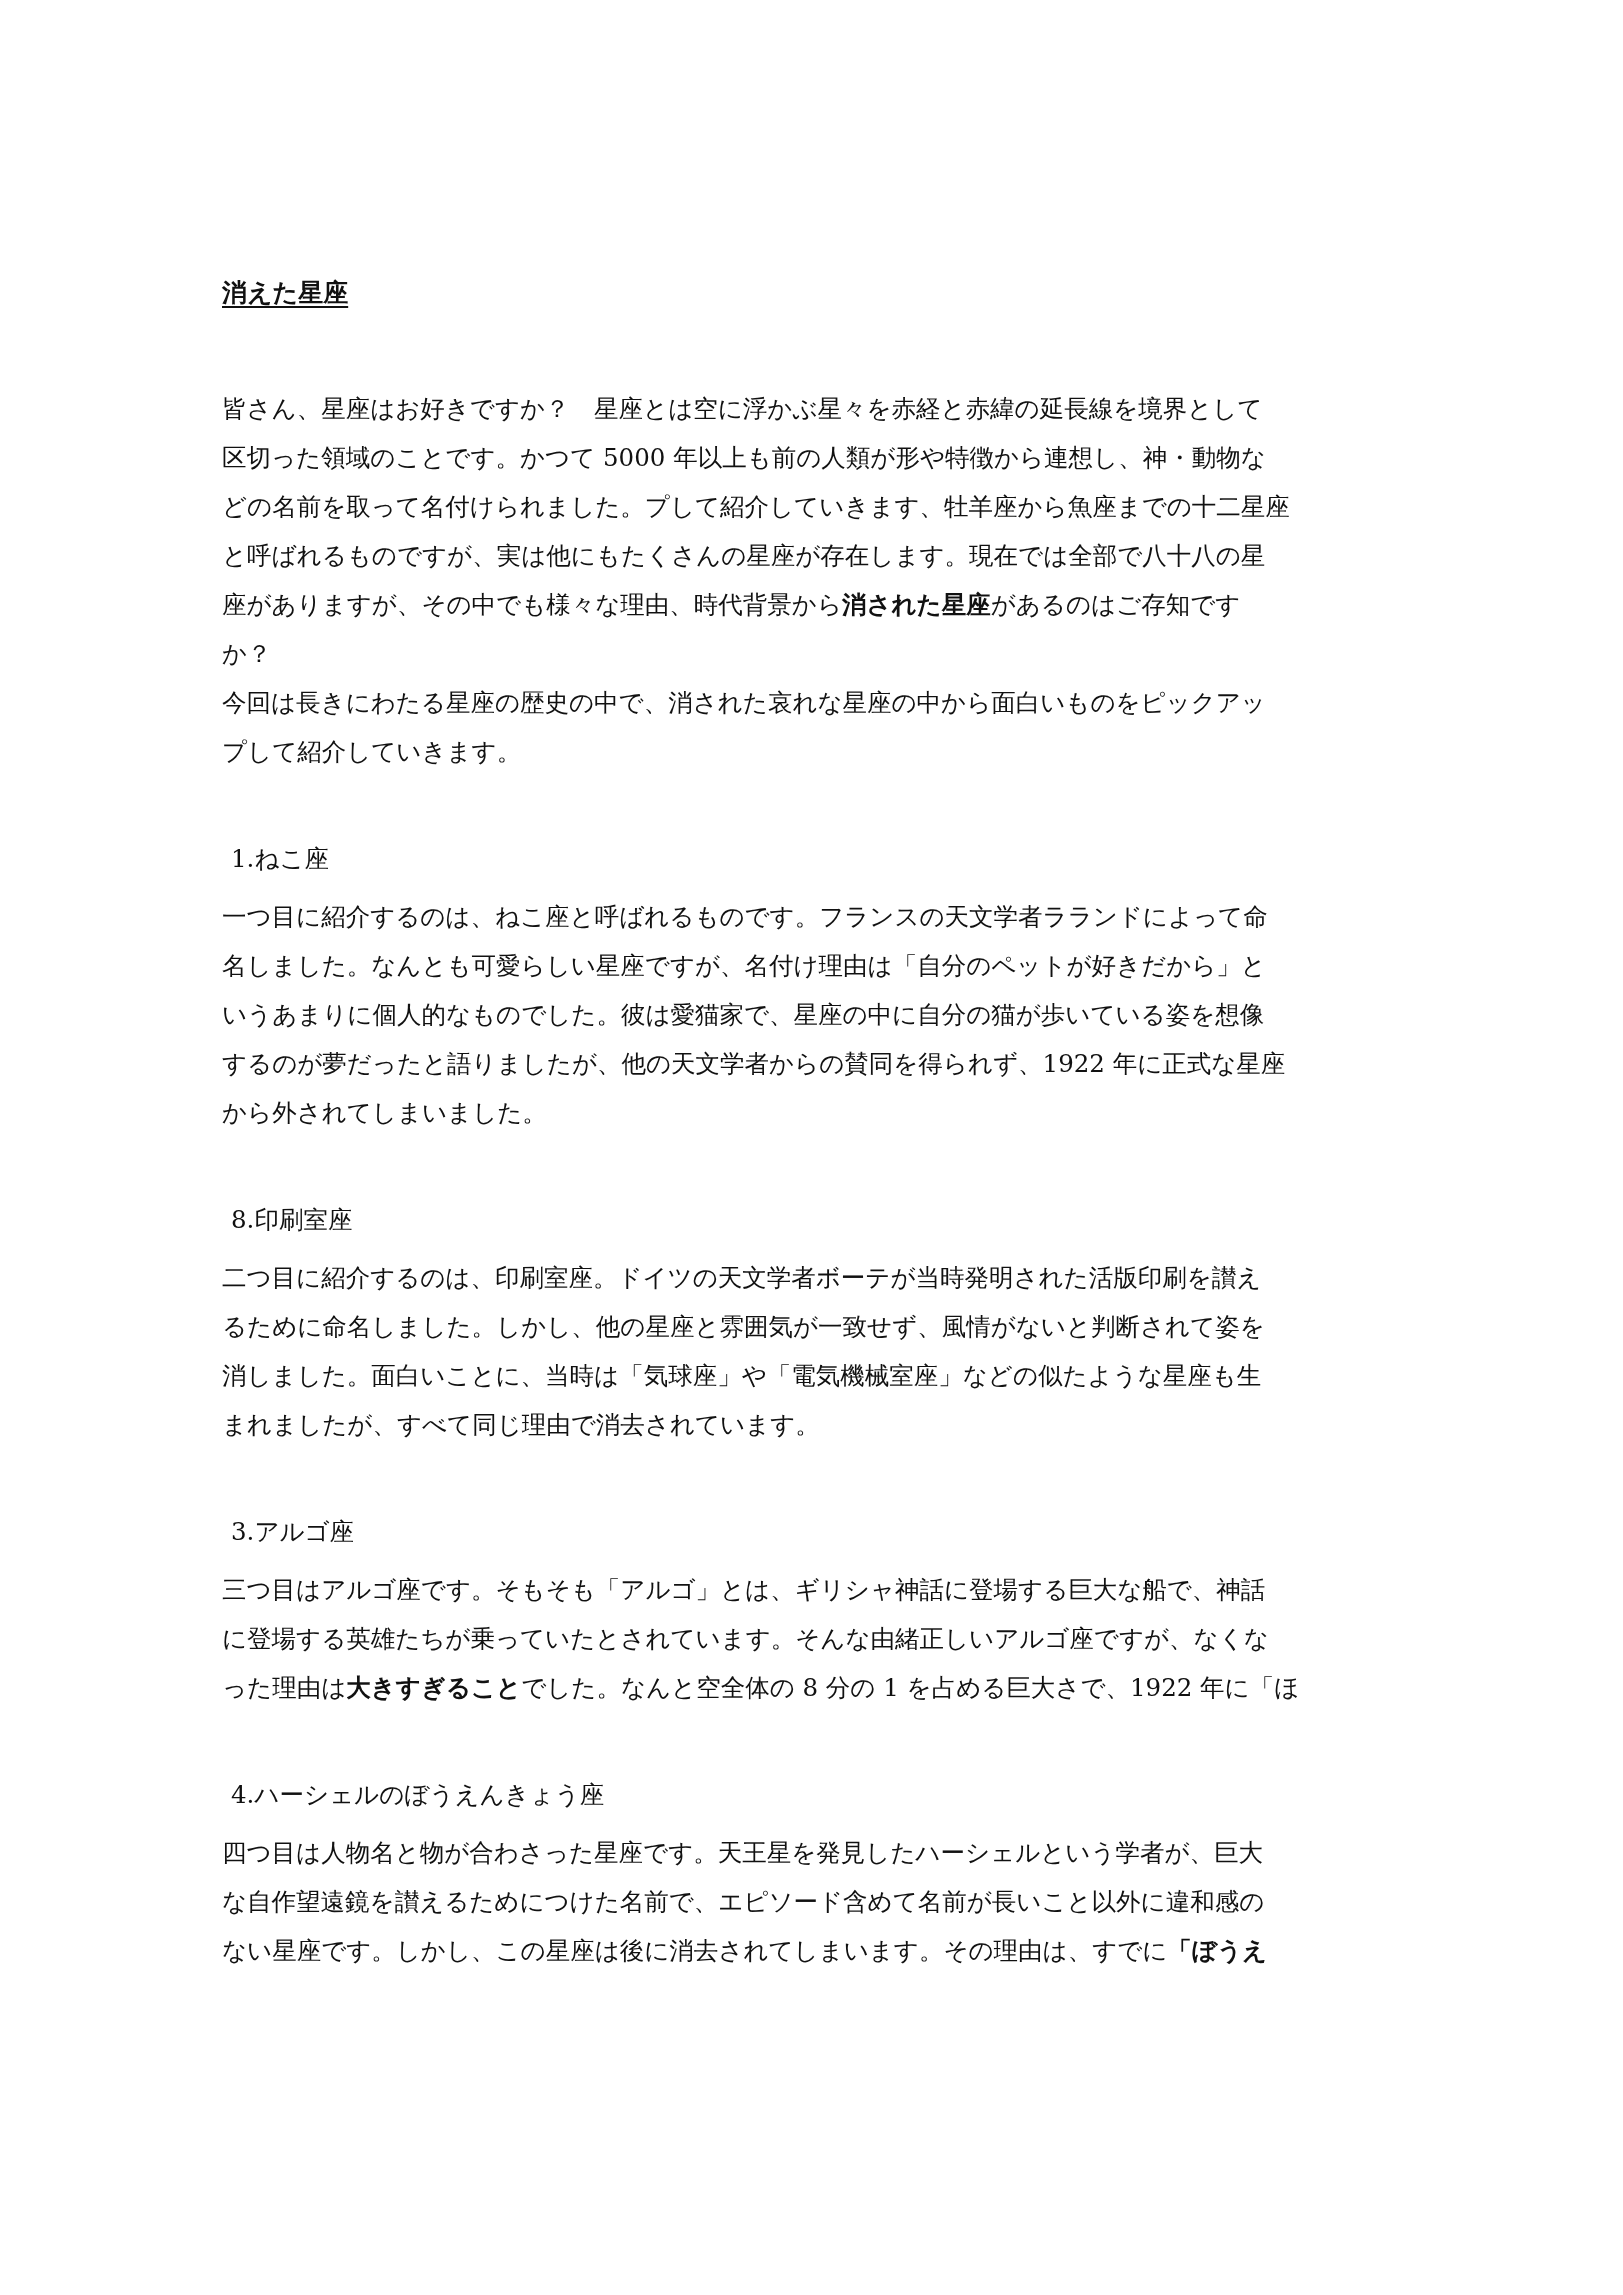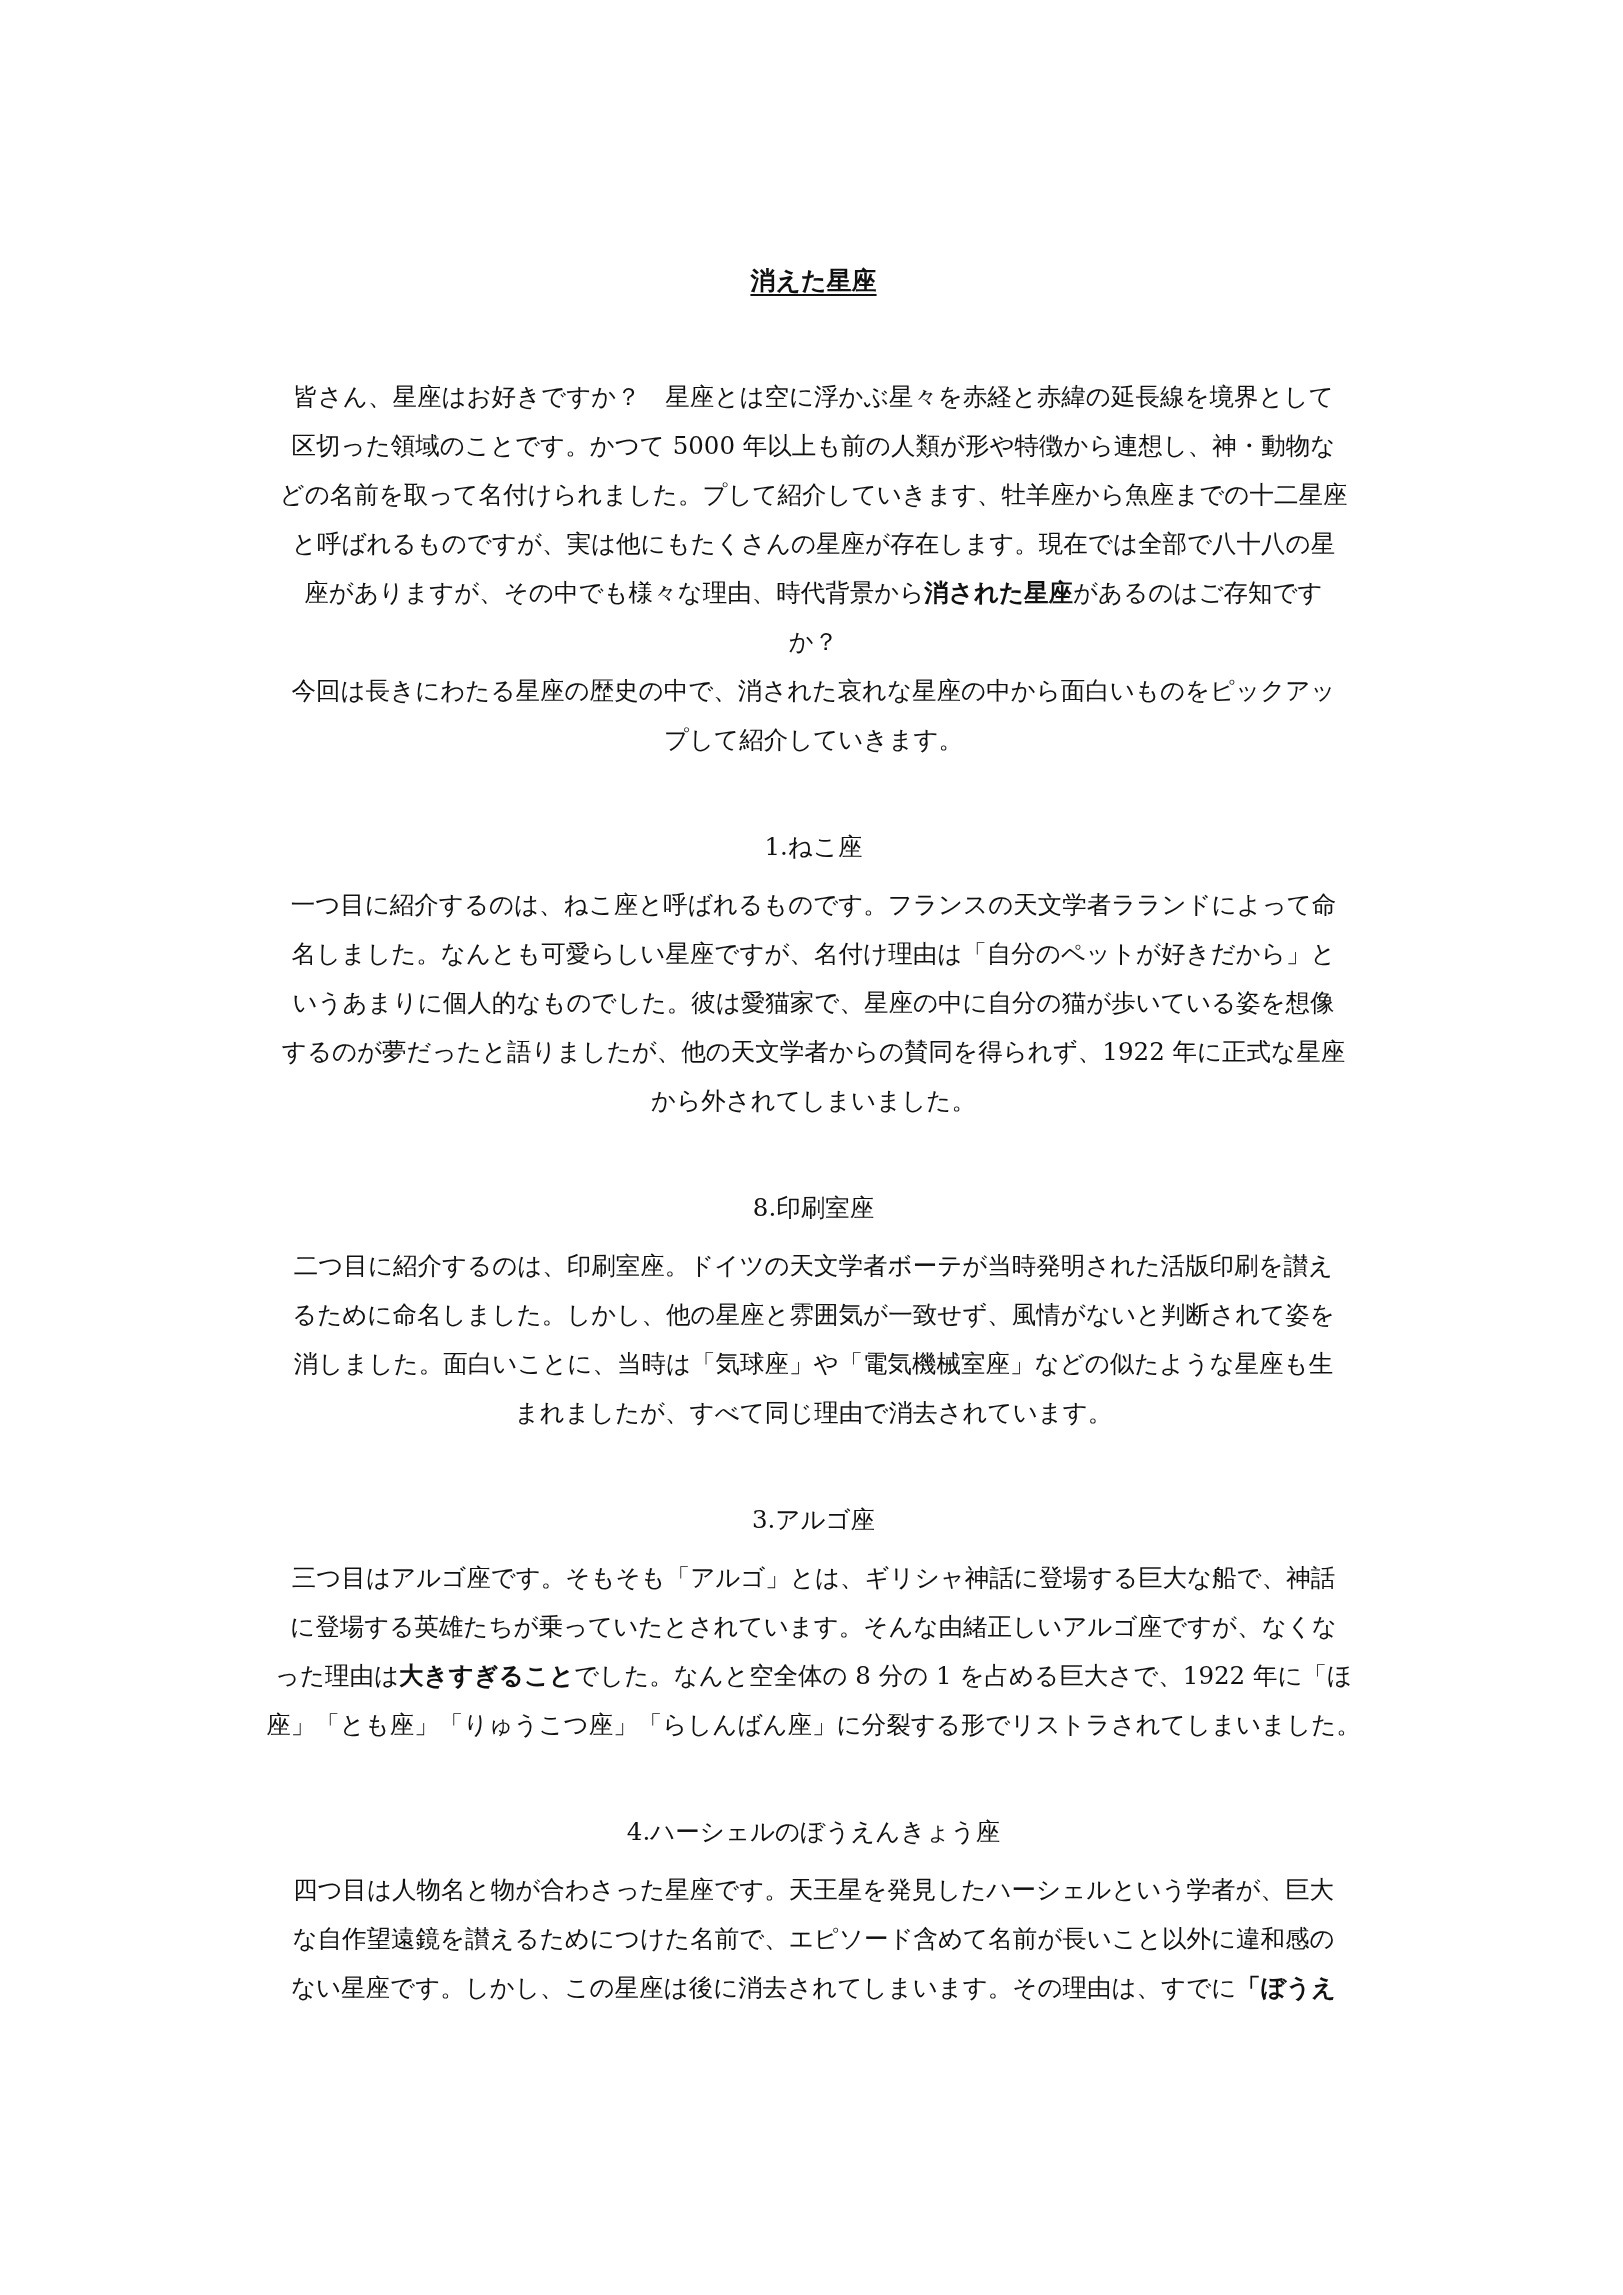--- a/index.html
+++ b/index.html
@@ -11,23 +11,22 @@
       width: 1623px;
       height: 2295px;
       position: relative;
       overflow: hidden;
       font-family: "DejaVu Serif", "Liberation Serif", serif;
       color: #111111;
     }
     .page {
       position: absolute;
       left: 222px;
-      top: 264px;
+      top: 276px;
       width: 1183px;
-      text-align: center;
     }
     .title {
       font-family: "DejaVu Sans", "Liberation Sans", sans-serif;
       font-weight: bold;
       font-size: 25px;
       line-height: 34px;
       text-decoration: underline;
       text-decoration-thickness: 2.2px;
       text-underline-offset: 4.5px;
       margin: 0;
@@ -93,21 +92,20 @@
     <span class="line">まれましたが、すべて同じ理由で消去されています。</span>
   </section>
 
   <div class="gap"></div>
 
   <section>
     <span class="section-heading">3.アルゴ座</span>
     <span class="line"><span>三つ目はアルゴ座です。そもそも「アルゴ」とは、ギリシャ神話に登場する巨大な船で、神話</span></span>
     <span class="line"><span>に登場する英雄たちが乗っていたとされています。そんな由緒正しいアルゴ座ですが、なくな</span></span>
     <span class="line"><span>った理由は</span><span class="b">大きすぎること</span><span>でした。なんと空全体の 8 分の 1 を占める巨大さで、1922 年に「ほ</span></span>
-    <span class="line"><span>座」「とも座」「りゅうこつ座」「らしんばん座」に分裂する形でリストラされてしまいました。</span></span>
   </section>
 
   <div class="gap"></div>
 
   <section>
     <span class="section-heading">4.ハーシェルのぼうえんきょう座</span>
     <span class="line"><span>四つ目は人物名と物が合わさった星座です。天王星を発見したハーシェルという学者が、巨大</span></span>
     <span class="line"><span>な自作望遠鏡を讃えるためにつけた名前で、エピソード含めて名前が長いこと以外に違和感の</span></span>
     <span class="line"><span>ない星座です。しかし、この星座は後に消去されてしまいます。その理由は、すでに</span><span class="b">「ぼうえ</span></span>
   </section>

